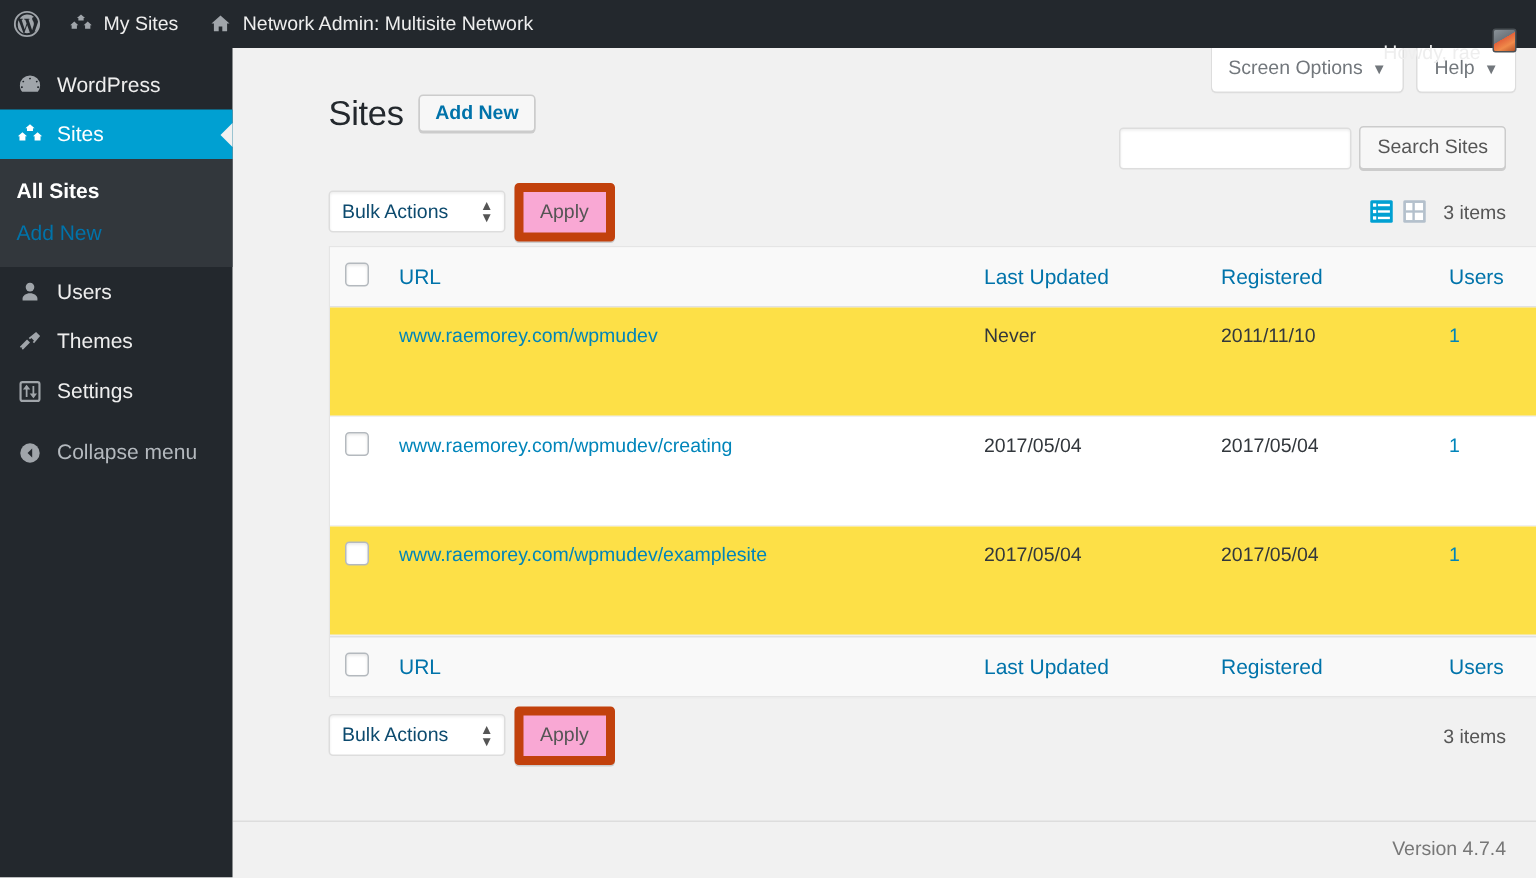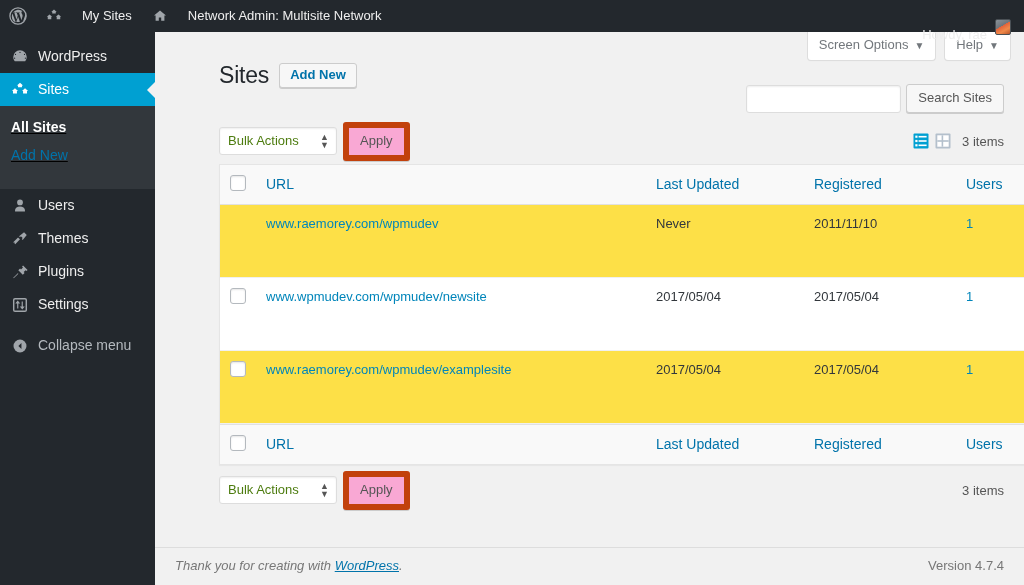--- a/index.html
+++ b/index.html
@@ -16,21 +16,21 @@
   #adminbar {
     position: absolute; top: 0; left: 0;
     width: 1024px; height: 32px;
     background: #23282d;
     color: #eee;
     display: flex; align-items: center;
     font-size: 13px;
     z-index: 50;
   }
   .ab-item {
-    display: flex; align-items: center; gap: 20px;
+    display: flex; align-items: center; gap: 7px;
     height: 32px; padding: 0 10px;
     color: #eee; white-space: nowrap;
   }
   .ab-item.wplogo { padding: 0 9px 0 9px; }
   .ab-label { line-height: 32px; }
   .ab-right { margin-left: auto; display: flex; gap: 8px; padding-right: 13px; margin-top: 37px; }
   .avatar {
     width: 16px; height: 16px; border-radius: 2px;
     background: linear-gradient(150deg,#8a9298 0%,#6d757c 42%,#e2623a 43%,#f08a4a 70%,#b9552a 100%);
     border: 1px solid #4a5055; display: inline-block;
@@ -57,21 +57,21 @@
     background: #00a0d2;
     color: #fff; font-weight: 400;
   }
   .menu-item.current::after {
     content: ""; position: absolute; right: 0; top: 50%;
     margin-top: -8px;
     border-style: solid; border-width: 8px 8px 8px 0;
     border-color: transparent #f1f1f1 transparent transparent;
   }
   .menu-item.dim { color: #b4b9be; }
-  .submenu { background: #32373c; padding: 7px 0 20px 0; text-decoration: underline; }
+  .submenu { background: #32373c; padding: 7px 0 9px 0; }
   .submenu .sub-item {
     display: block; padding: 5px 0 5px 11px;
     font-size: 14px; color: #0073aa; line-height: 18px;
   }
   .submenu .sub-item.current { color: #fff; font-weight: 700; }
   .menu-gap { height: 8px; }
 
   
   #content {
     position: absolute; top: 32px; left: 155px;
@@ -133,21 +133,21 @@
 
   .tablenav {
     display: flex; align-items: center;
     height: 34px; margin-top: 30px; position: relative;
   }
   .tablenav.bottom { margin-top: 8px; }
   .select-wrap { position: relative; display: inline-block; }
   .bulk-select {
     appearance: none; -webkit-appearance: none;
     background: #fff; border: 1px solid #ddd; border-radius: 3px;
-    font-size: 13px; color: #4d7c0f;
+    font-size: 13px; color: #0c4a6e;
     height: 28px; width: 118px;
     padding: 0 24px 0 8px; line-height: 26px;
     font-family: "Liberation Sans", sans-serif;
     box-shadow: inset 0 1px 2px rgba(0,0,0,.07);
   }
   .sel-arrows {
     position: absolute; right: 8px; top: 50%; margin-top: -8px;
     font-size: 9px; line-height: 8px; color: #555; pointer-events: none;
     display: flex; flex-direction: column; align-items: center;
   }
@@ -299,28 +299,20 @@
 
   <div class="menu-item">
     <span class="ico">
       <svg width="18" height="18" viewBox="0 0 20 20">
           <path d="M14.5 2.5L9 7l1 1 1-1 2 2-1 1 1 1 4.5-5.5-3-3zM7.8 8.2L2.5 13.5l.8.8 1-.4-.4 1 .8.8L10 10.4 7.8 8.2z" fill="#a0a5aa"></path>
         </svg>
     </span>
     <span class="mlabel">Themes</span>
   </div>
 
-  <div class="menu-item">
-    <span class="ico">
-      <svg width="18" height="18" viewBox="0 0 20 20">
-          <path d="M13.4 2.8l-1.1 1.1 1 1-2.2 2.2-1-1-2 2 5 5 2-2-1-1L16.3 8l1 1 1.1-1.1-5-5.1zM7.6 11.4L2.5 16.5l.5.5 5.2-5-.6-.6z" fill="#a0a5aa"></path>
-        </svg>
-    </span>
-    <span class="mlabel">Plugins</span>
-  </div>
 
   <div class="menu-item">
     <span class="ico">
       <svg width="18" height="18" viewBox="0 0 20 20">
           <rect x="3" y="3" width="14" height="14" rx="1.5" fill="none" stroke="#a0a5aa" stroke-width="1.6"></rect>
           <path d="M7.5 6v8M7.5 6l-1.4 1.8h2.8L7.5 6zM12.5 14V6M12.5 14l1.4-1.8h-2.8l1.4 1.8z" stroke="#a0a5aa" stroke-width="1.3" fill="#a0a5aa"></path>
         </svg>
     </span>
     <span class="mlabel">Settings</span>
   </div>
@@ -421,21 +413,21 @@
           <td class="col-registered">2011/11/10</td>
           <td class="col-users">
             <a class="link blue" href="#">1</a>
           </td>
         </tr>
         <tr>
           <td class="col-cb">
             <input class="cb" type="checkbox" style="">
           </td>
           <td class="col-url">
-            <a class="link blue" href="#">www.wpmudev.com/wpmudev/newsite</a>
+            <a class="link blue" href="#">www.raemorey.com/wpmudev/creating</a>
           </td>
           <td class="col-updated">2017/05/04</td>
           <td class="col-registered">2017/05/04</td>
           <td class="col-users">
             <a class="link blue" href="#">1</a>
           </td>
         </tr>
         <tr class="alt">
           <td class="col-cb">
             <input class="cb" type="checkbox" style="">
@@ -475,17 +467,16 @@
       </div>
       <button class="apply-btn">Apply</button>
       <div class="tablenav-right">
         <span class="displaying-num">3 items</span>
       </div>
     </div>
 
   </div>
 
   <div id="wpfooter">
-    <span class="thankyou"><span>Thank you for creating with </span><a href="#">WordPress</a><span>.</span></span>
     <span class="version">Version 4.7.4</span>
   </div>
 
 </div>
 
 </body></html>

